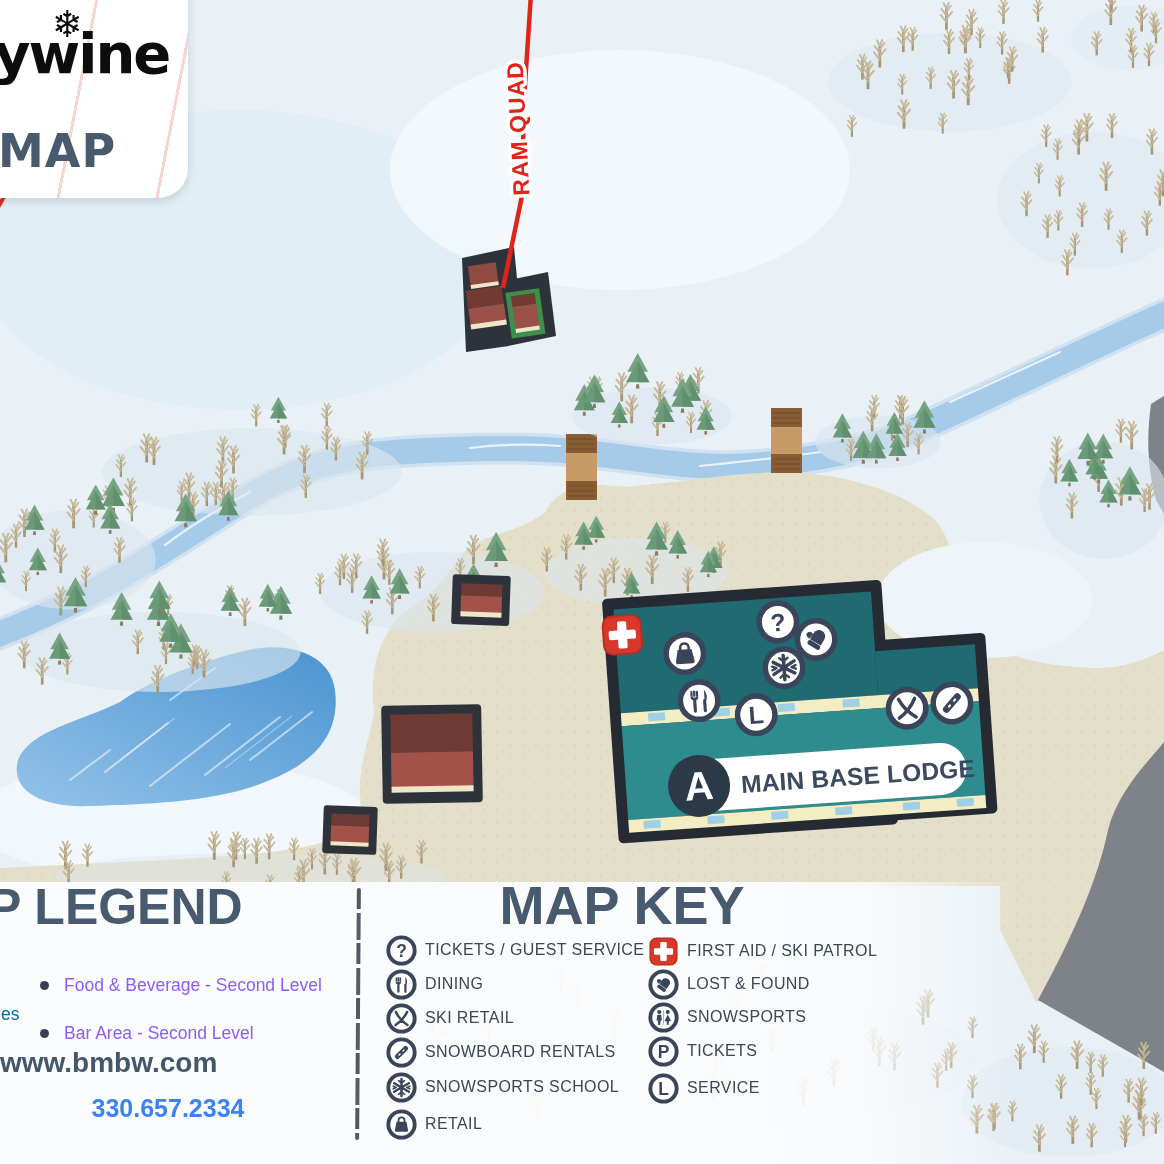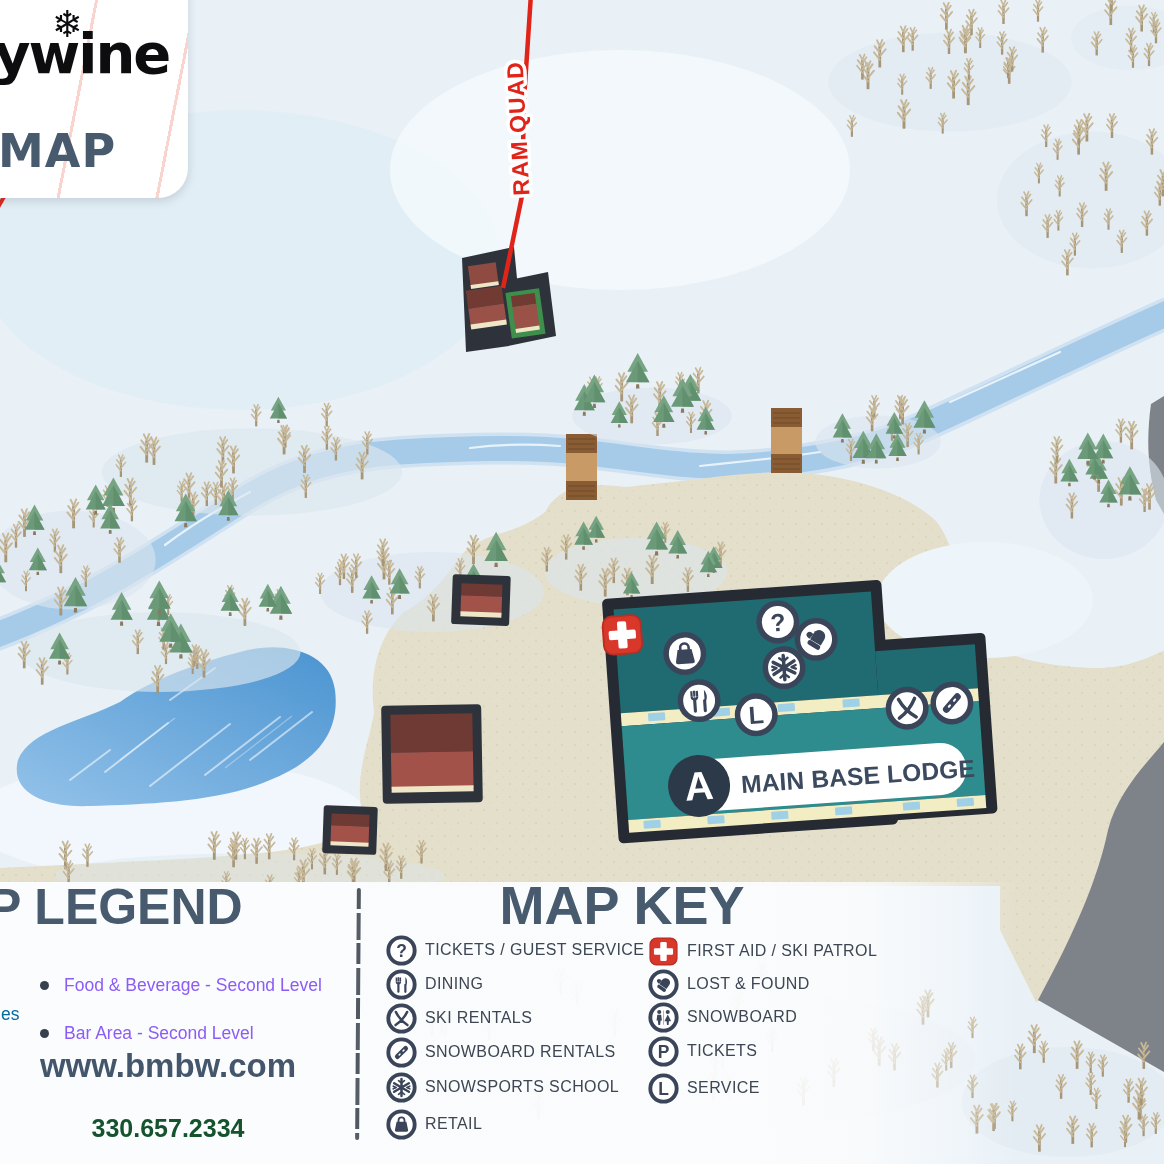--- a/index.html
+++ b/index.html
@@ -39,22 +39,22 @@
     background:#fbfcfd;
   }
   .legend-title{
     position:absolute;left:-12px;top:-4px;font-weight:bold;font-size:50px;color:#475a6e;
     letter-spacing:0px;white-space:nowrap;
   }
   .legend-items{position:absolute;left:40px;top:90px;}
   .legend-item{display:flex;align-items:center;height:26px;font-size:17.5px;color:#8b5cf6;white-space:nowrap;}
   .legend-item::before{content:'';width:9px;height:9px;border-radius:50%;background:#36404f;margin-right:15px;flex:0 0 9px;}
   .legend-fragment{position:absolute;left:1px;top:122px;font-size:17.5px;color:#0369a1;}
-  .legend-website{position:absolute;left:0;top:165px;width:336px;text-align:center;font-weight:bold;font-size:33px;color:#44566b;}
-  .legend-phone{position:absolute;left:0;top:212px;width:336px;text-align:center;font-weight:bold;font-size:25px;color:#14532d;margin-top:20px;}
+  .legend-website{position:absolute;left:0;top:165px;width:336px;text-align:left;font-weight:bold;font-size:28px;color:#44566b;}
+  .legend-phone{position:absolute;left:0;top:212px;width:336px;text-align:center;font-weight:bold;font-size:25px;color:#3b82f6;}
   .panel-divider{
     position:absolute;left:356px;top:888px;width:4px;height:252px;z-index:4;border-radius:2px;
     background:repeating-linear-gradient(180deg,#343b46 0 21px,transparent 21px 25px,#3a414d 25px 52px,transparent 52px 55px);
     opacity:.85;transform:rotate(.4deg);
   }
   .key-panel{
     position:absolute;left:362px;top:882px;width:655px;height:342px;z-index:3;
     background:linear-gradient(to right,rgba(251,252,253,.96) 0 60%,rgba(251,252,253,.82) 78%,rgba(251,252,253,0) 100%);
   }
   .key-title{
@@ -622,21 +622,21 @@
   <div class="krow" style="left:24px;top:86px">
     <svg class="kic" viewBox="0 0 24 24">
         <use href="#i-dining"></use>
       </svg>
     <span class="klabel">DINING</span>
   </div>
   <div class="krow" style="left:24px;top:120px">
     <svg class="kic" viewBox="0 0 24 24">
         <use href="#i-ski"></use>
       </svg>
-    <span class="klabel">SKI RENTALS</span>
+    <span class="klabel">SKI RETAIL</span>
   </div>
   <div class="krow" style="left:24px;top:154px">
     <svg class="kic" viewBox="0 0 24 24">
         <use href="#i-snowboard"></use>
       </svg>
     <span class="klabel">SNOWBOARD RENTALS</span>
   </div>
   <div class="krow" style="left:24px;top:189px">
     <svg class="kic" viewBox="0 0 24 24">
         <use href="#i-snowflake"></use>
@@ -659,21 +659,21 @@
   <div class="krow" style="left:286px;top:86px">
     <svg class="kic" viewBox="0 0 24 24">
         <use href="#i-mitten"></use>
       </svg>
     <span class="klabel">LOST &amp; FOUND</span>
   </div>
   <div class="krow" style="left:286px;top:119px">
     <svg class="kic" viewBox="0 0 24 24">
         <use href="#i-restrooms"></use>
       </svg>
-    <span class="klabel">SNOWBOARD</span>
+    <span class="klabel">SNOWSPORTS</span>
   </div>
   <div class="krow" style="left:286px;top:153px">
     <svg class="kic" viewBox="0 0 24 24">
         <use href="#i-parking"></use>
       </svg>
     <span class="klabel">TICKETS</span>
   </div>
   <div class="krow" style="left:286px;top:190px">
     <svg class="kic" viewBox="0 0 24 24">
         <use href="#i-lockers"></use>

